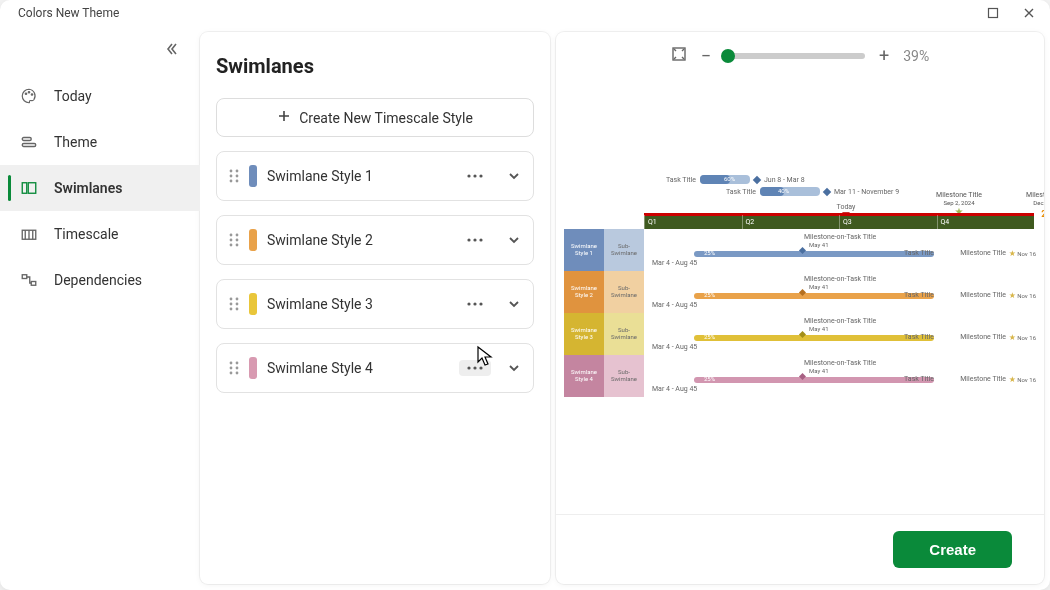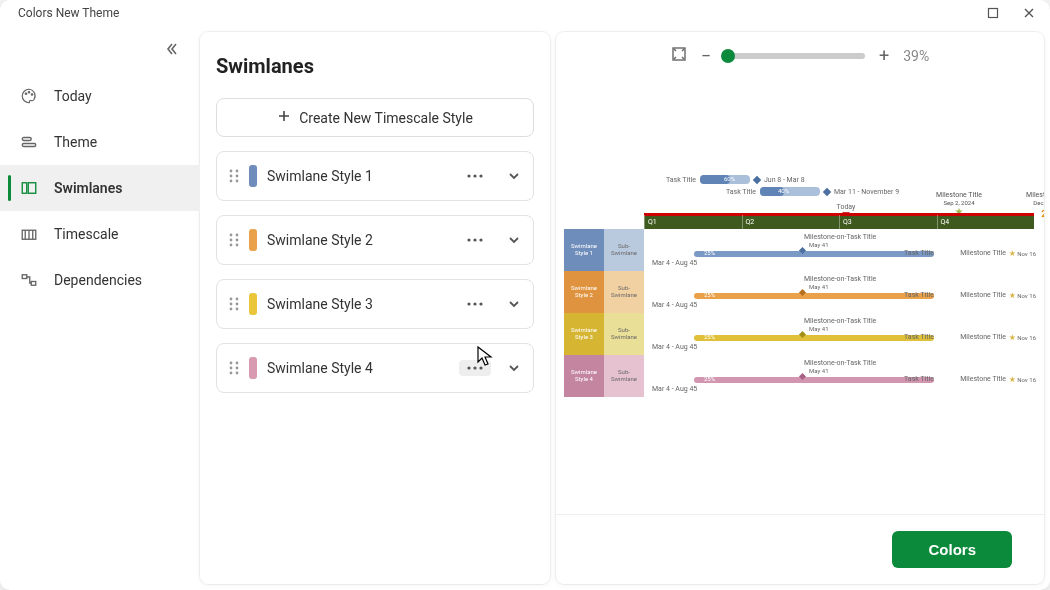--- a/index.html
+++ b/index.html
@@ -515,21 +515,21 @@
               <span class="barlabel" style="right:100px;bottom:14px;">Task Title</span>
               <span class="barlabel" style="right:28px;bottom:14px;">Milestone Title</span>
               <span style="position:absolute;right:18px;bottom:13px;font-size:8px;color:#d8b64a;">★</span>
               <span class="barlabel" style="right:-2px;bottom:14px;font-size:6px;">Nov 16</span>
             </div>
           </div>
         </div>
       </div>
 
       <div class="footer">
-        <button class="btn-primary">Colors</button>
+        <button class="btn-primary">Create</button>
       </div>
     </div>
   </div>
 </div>
 
 <svg class="cursor-arrow" width="18" height="22" viewBox="0 0 18 22">
   <path d="M2 2 L2 17 L6 13 L9 20 L12 19 L9 12 L15 12 Z" fill="#fff" stroke="#000" stroke-width="1.2"></path>
 </svg>
 
 </body></html>

